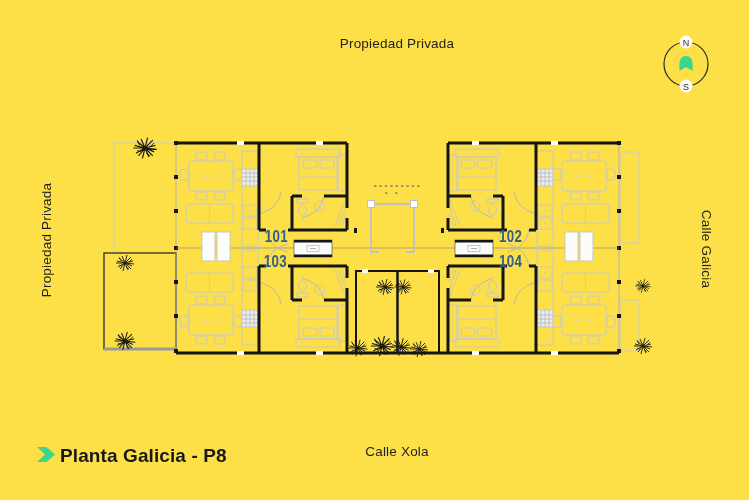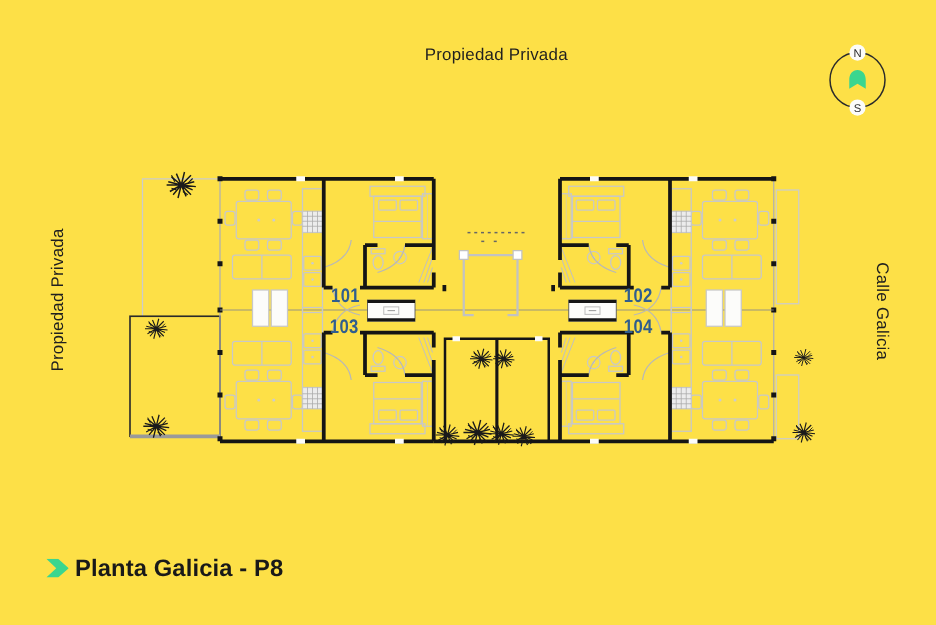--- a/index.html
+++ b/index.html
@@ -37,20 +37,21 @@
   }
 </style>
 </head>
 <body>
 
 <div class="page">
 
   <div class="street-label street-top">Propiedad Privada</div>
   <div class="street-label street-left">Propiedad Privada</div>
   <div class="street-label street-right">Calle Galicia</div>
+  <div class="street-label street-bottom">Calle Xola</div>
 
   <svg class="compass-svg" width="60" height="60" viewBox="0 0 60 60">
     <circle cx="30" cy="30" r="22" fill="none" stroke="#2b2b2b" stroke-width="1.2"></circle>
     <circle cx="30" cy="8" r="6.5" fill="#fcfcfa"></circle>
     <circle cx="30" cy="52" r="6.5" fill="#fcfcfa"></circle>
     <text x="30" y="11.5" text-anchor="middle" font-size="9" fill="#2b2b2b" font-family="Liberation Sans, sans-serif">N</text>
     <text x="30" y="55.5" text-anchor="middle" font-size="9" fill="#2b2b2b" font-family="Liberation Sans, sans-serif">S</text>
     <path d="M30,22 C34.1,22 36.6,25.4 36.6,30 L36.6,37 L30,33 L23.4,37 L23.4,30 C23.4,25.4 25.9,22 30,22 Z" fill="#3bd68f"></path>
   </svg>
 

